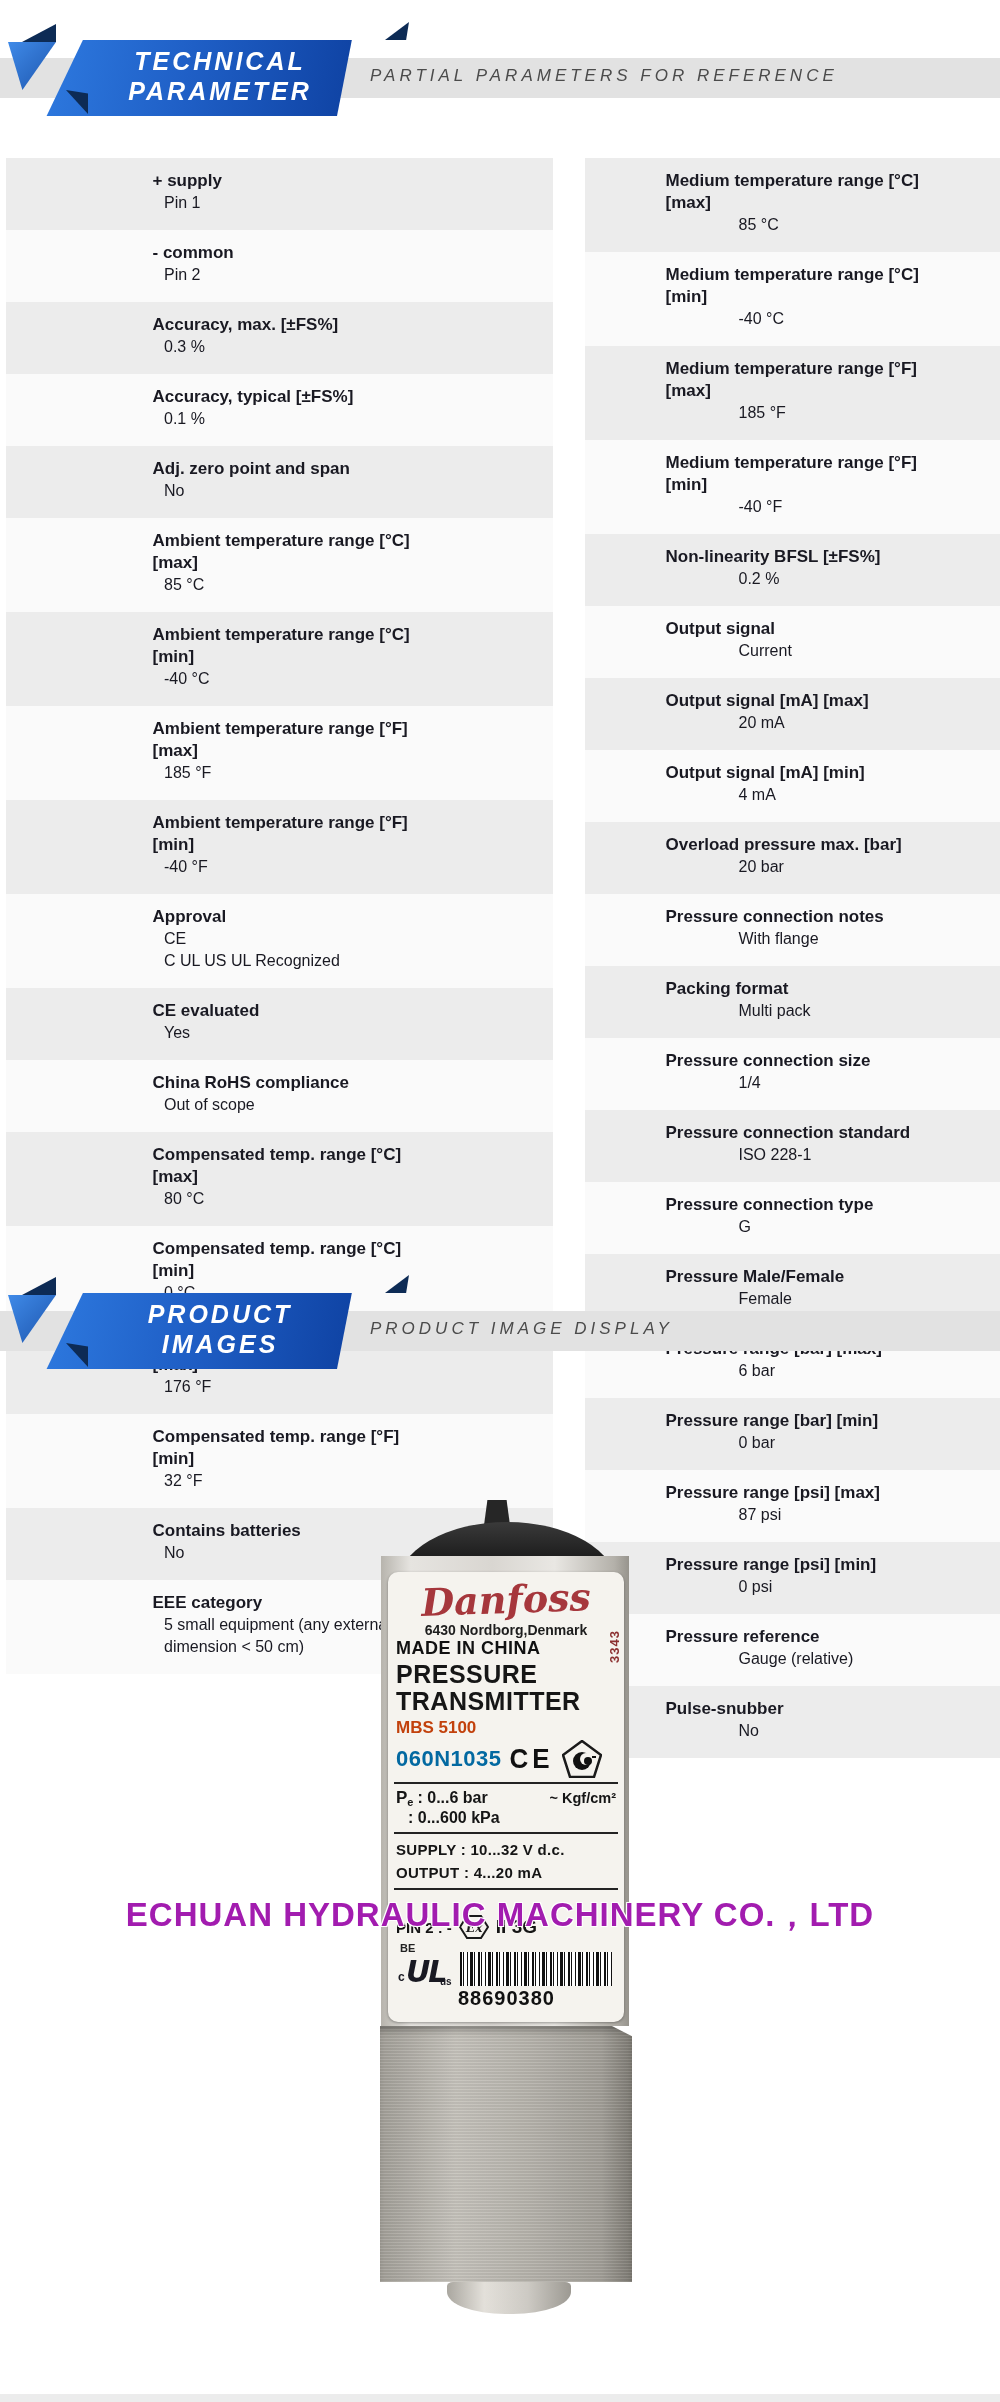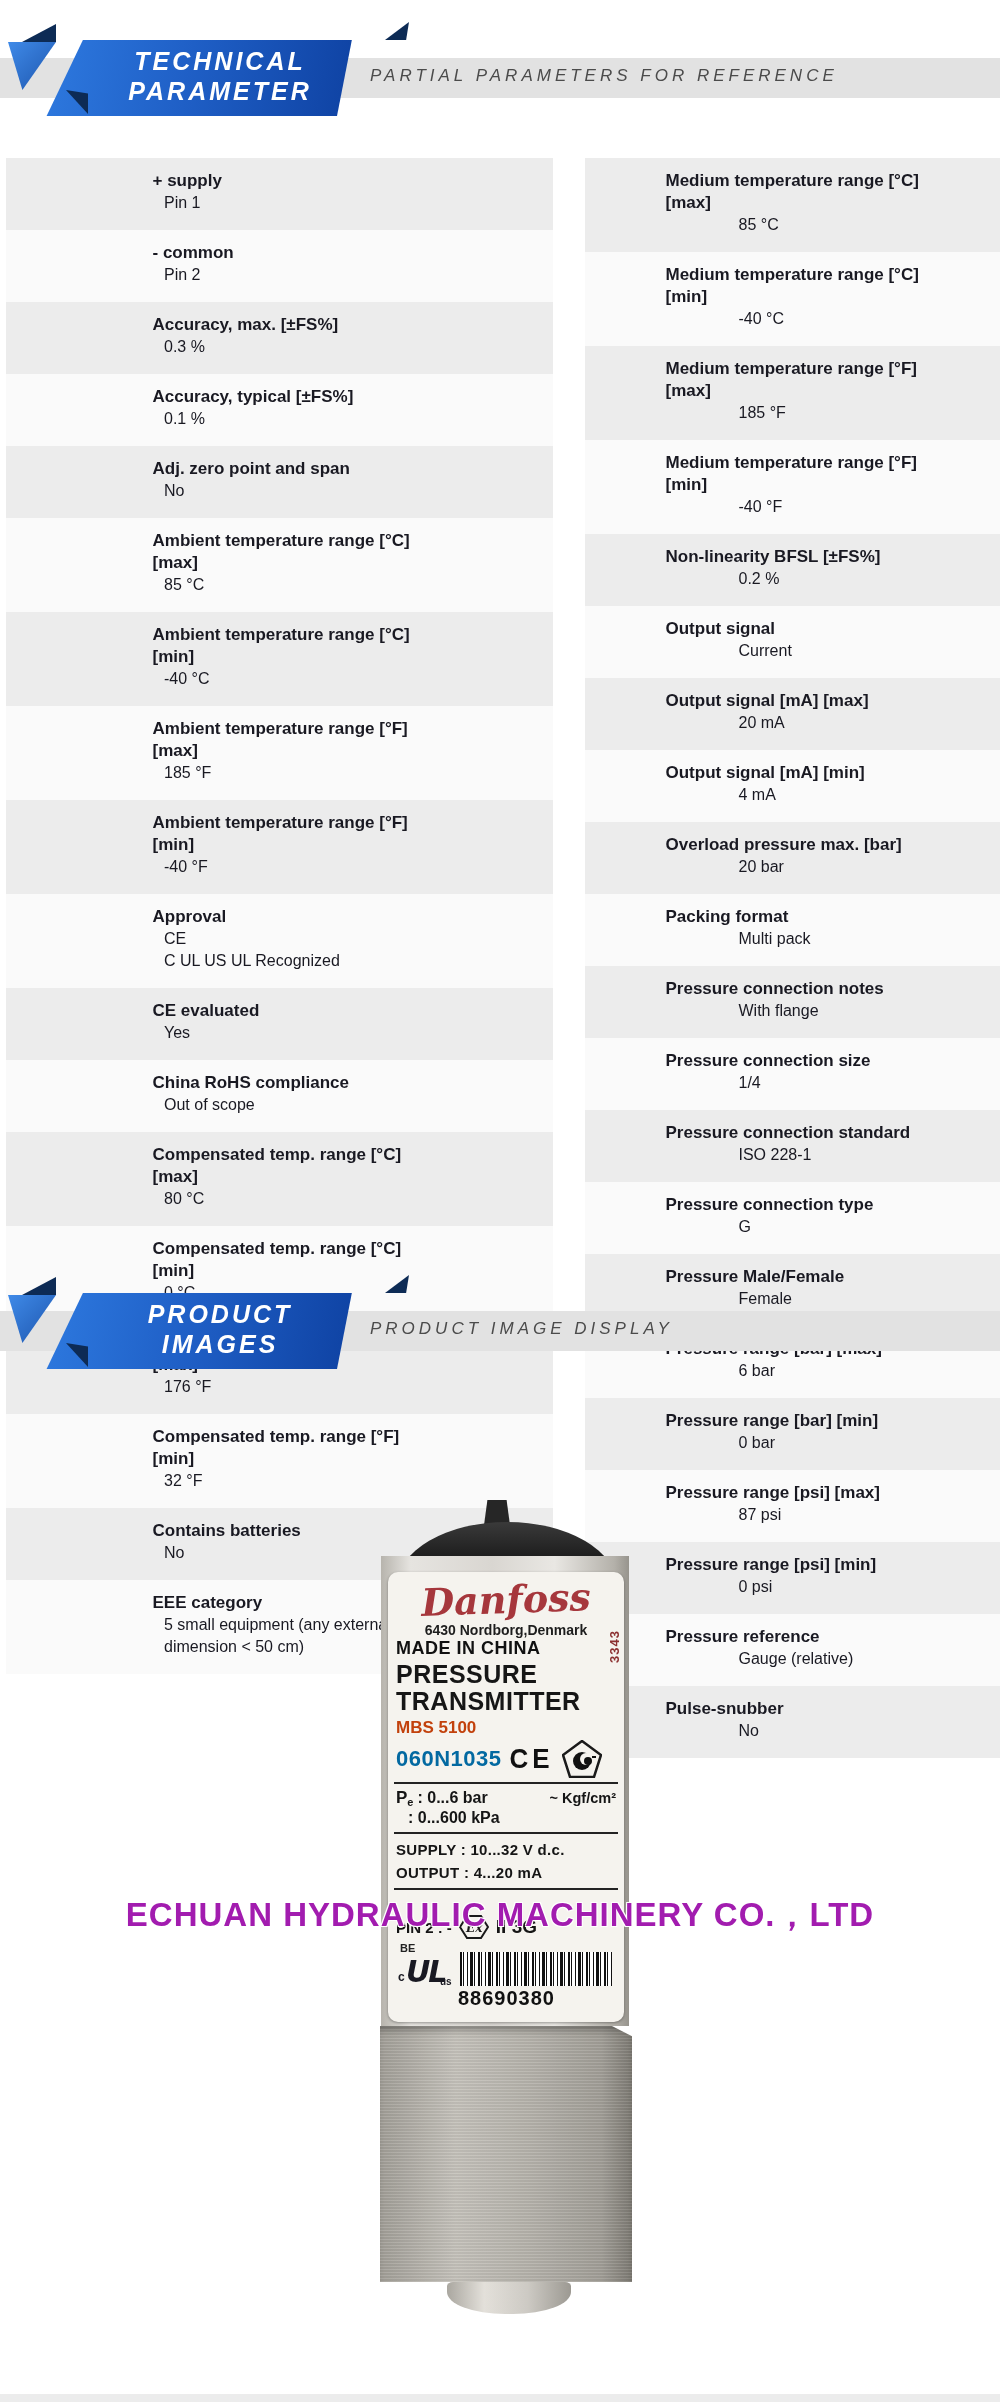--- a/index.html
+++ b/index.html
@@ -278,29 +278,29 @@
           <div>4 mA</div>
         </div>
       </div>
       <div class="prow">
         <div class="plabel">Overload pressure max. [bar]</div>
         <div class="pvalue">
           <div>20 bar</div>
         </div>
       </div>
       <div class="prow">
+        <div class="plabel">Pressure connection notes</div>
+        <div class="pvalue">
+          <div>With flange</div>
+        </div>
+      </div>
+      <div class="prow">
         <div class="plabel">Packing format</div>
         <div class="pvalue">
           <div>Multi pack</div>
-        </div>
-      </div>
-      <div class="prow">
-        <div class="plabel">Pressure connection notes</div>
-        <div class="pvalue">
-          <div>With flange</div>
         </div>
       </div>
       <div class="prow">
         <div class="plabel">Pressure connection size</div>
         <div class="pvalue">
           <div>1/4</div>
         </div>
       </div>
       <div class="prow">
         <div class="plabel">Pressure connection standard</div>

